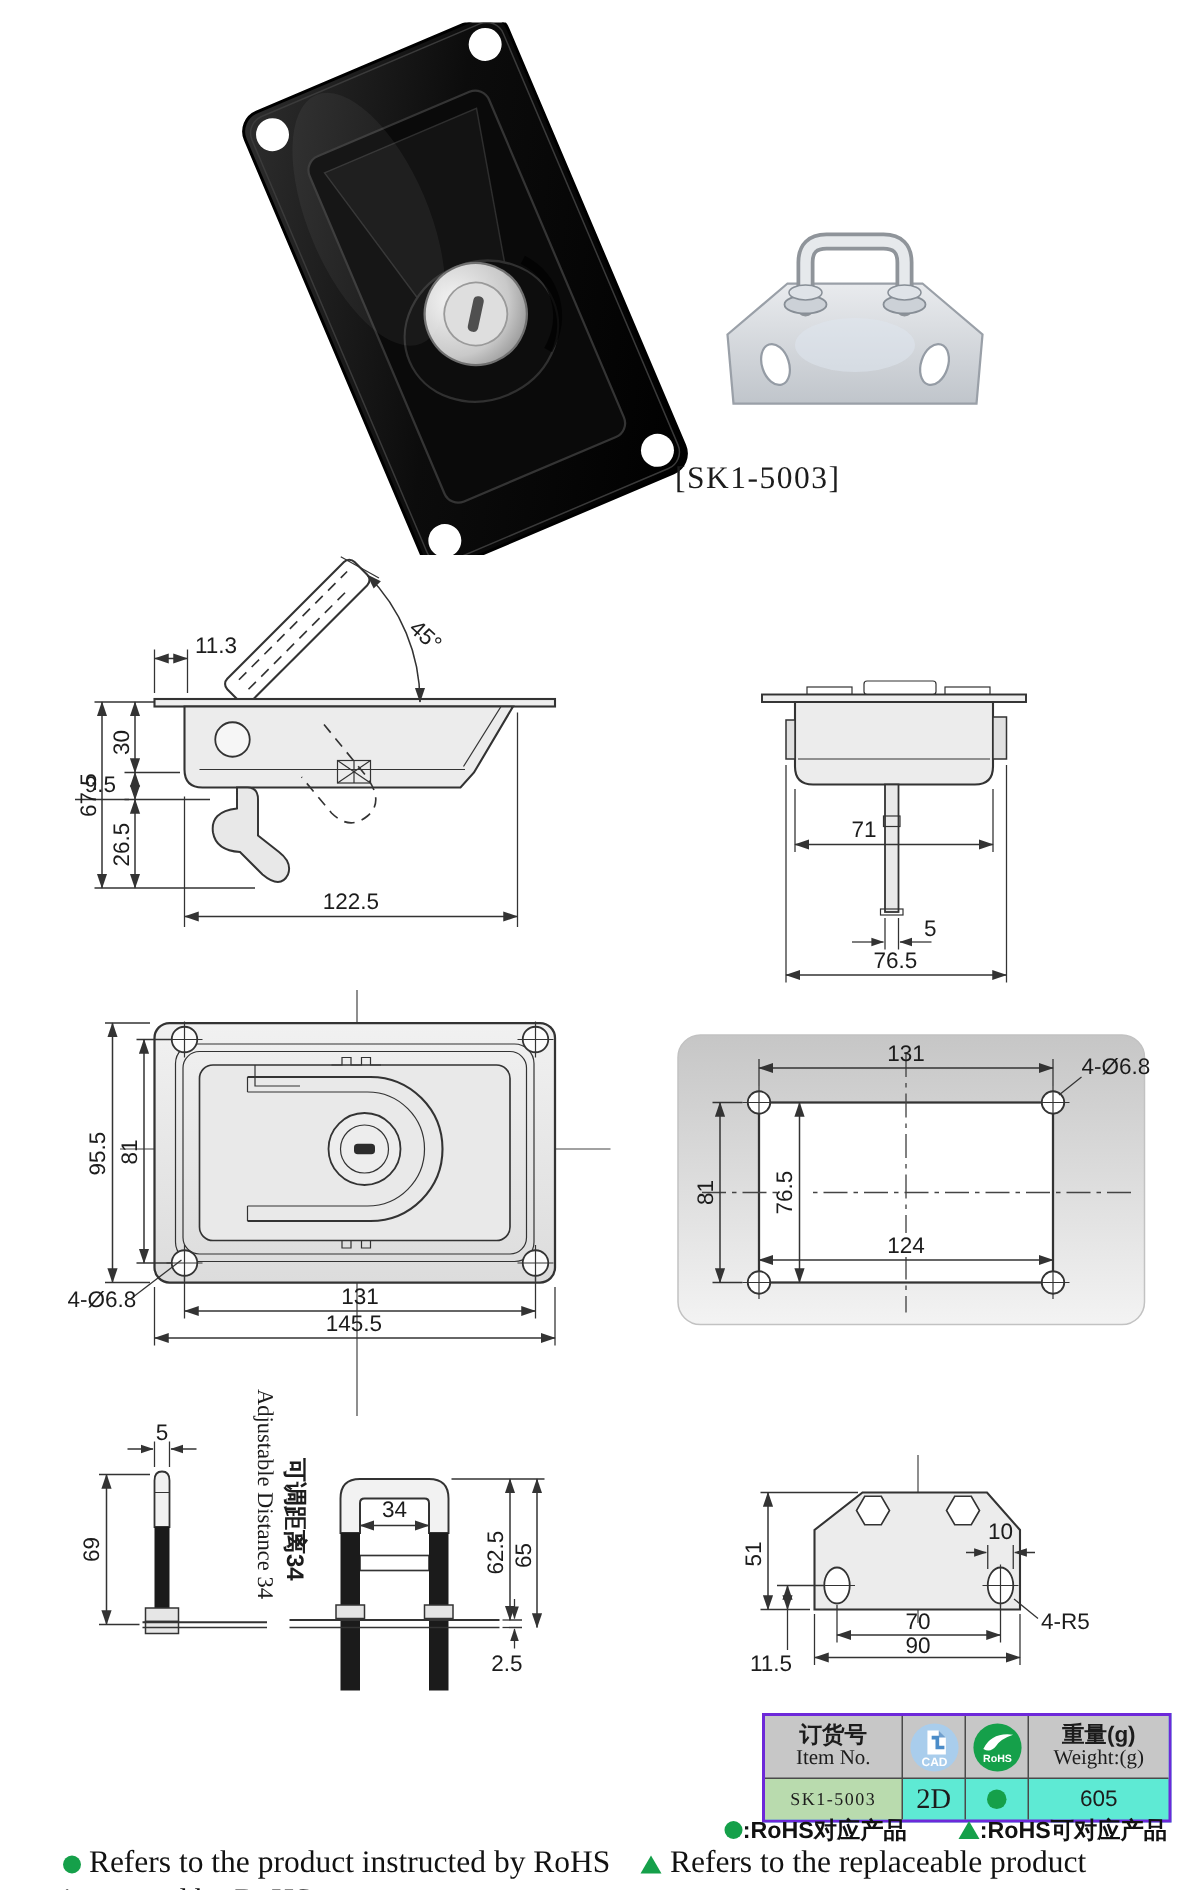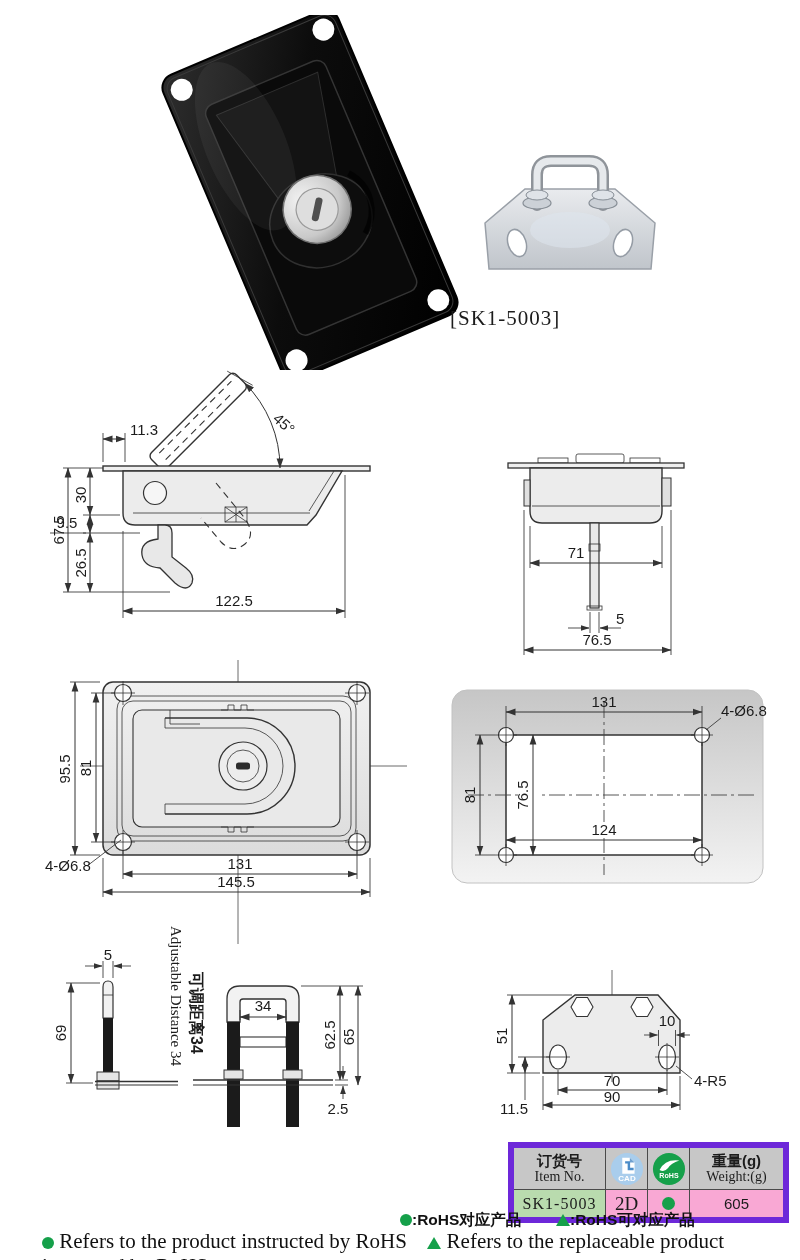--- a/index.html
+++ b/index.html
@@ -12,34 +12,34 @@
   .dim{stroke:#333;stroke-width:1;fill:none;marker-start:url(#ar);marker-end:url(#ar)}
   .ext{stroke:#333;stroke-width:.85;fill:none}
   .dash{stroke:#333;stroke-width:1.1;fill:none;stroke-dasharray:7 5}
   .cl{stroke:#444;stroke-width:.8;fill:none}
   .cdash{stroke:#444;stroke-width:.9;fill:none;stroke-dasharray:16 4 3 4}
   .vlabel{position:absolute;transform:rotate(90deg);transform-origin:0 0;white-space:nowrap}
   .caption-zh{font-weight:bold;font-size:21px;letter-spacing:4px}
   .caption-en{font-family:"Liberation Serif","DejaVu Serif",serif;font-size:19px}
   .mono{font-family:Liberation Serif, serif}
   
-  .spec{position:absolute;left:508px;top:1142px;border:6px solid #6d28d9;background:#f9a8d4}
+  .spec{position:absolute;left:508px;top:1142px;border:2px solid #6d28d9;background:#5eead4}
   .spec .grid{display:grid;grid-template-columns:92px 42px 42px 93px}
   .spec .cell{border-right:1.5px solid #4a4a4a;display:flex;flex-direction:column;
               align-items:center;justify-content:center;text-align:center}
   .spec .cell:last-child{border-right:none}
   .spec .hrow .cell{background:#c7c7c7;height:41px;border-bottom:1.5px solid #4a4a4a}
   .spec .drow .cell{height:27px}
   .zh{font-weight:bold;font-size:15px;line-height:17px}
   .serif{font-family:Liberation Serif, serif;font-size:14px;line-height:16px}
   .item-cell{background:#b9dbae}
   .dot{display:inline-block;width:12px;height:12px;border-radius:50%;background:#15a04a;vertical-align:-1px}
   .tri{display:inline-block;width:0;height:0;border-left:7px solid transparent;
        border-right:7px solid transparent;border-bottom:12px solid #15a04a;vertical-align:-1px}
-  .legend-zh{position:absolute;left:400px;top:1210px;width:378px;
+  .legend-zh{position:absolute;left:400px;top:1210px;width:378px;text-align:right;
              font-weight:bold;font-size:15.5px;color:#111}
   .legend-en{position:absolute;left:42px;top:1229px;width:740px;
              font-family:"Liberation Serif","DejaVu Serif",serif;font-size:21px;color:#111}
   .legend-en .tri,.legend-zh .tri{border-bottom-color:#15a04a}
 </style>
 </head>
 <body>
 
 <svg width="0" height="0" class="abs">
   <defs>
@@ -403,21 +403,21 @@
         <path d="M8,19 Q14,7 29,9 Q20,12 17,17 Q13,22 8,19 Z" fill="#fff"></path>
         <text x="18" y="28" text-anchor="middle" style="font-size:7.5px;font-weight:bold;fill:#fff">RoHS</text>
       </svg>
     </div>
     <div class="cell">
       <div class="zh">重量(g)</div>
       <div class="serif">Weight:(g)</div>
     </div>
   </div>
   <div class="grid drow">
-    <div class="cell item-cell mono" style="font-size:16px;letter-spacing:1px">SK1-5003</div>
+    <div class="cell item-cell mono" style="font-size:12px;letter-spacing:1px">SK1-5003</div>
     <div class="cell mono" style="font-size:19px">2D</div>
     <div class="cell">
       <span class="dot" style="width:13px;height:13px"></span>
     </div>
     <div class="cell" style="font-size:15px">605</div>
   </div>
 </div>
 
 <div class="legend-zh">
   <span class="dot"></span><span>:RoHS对应产品</span>

